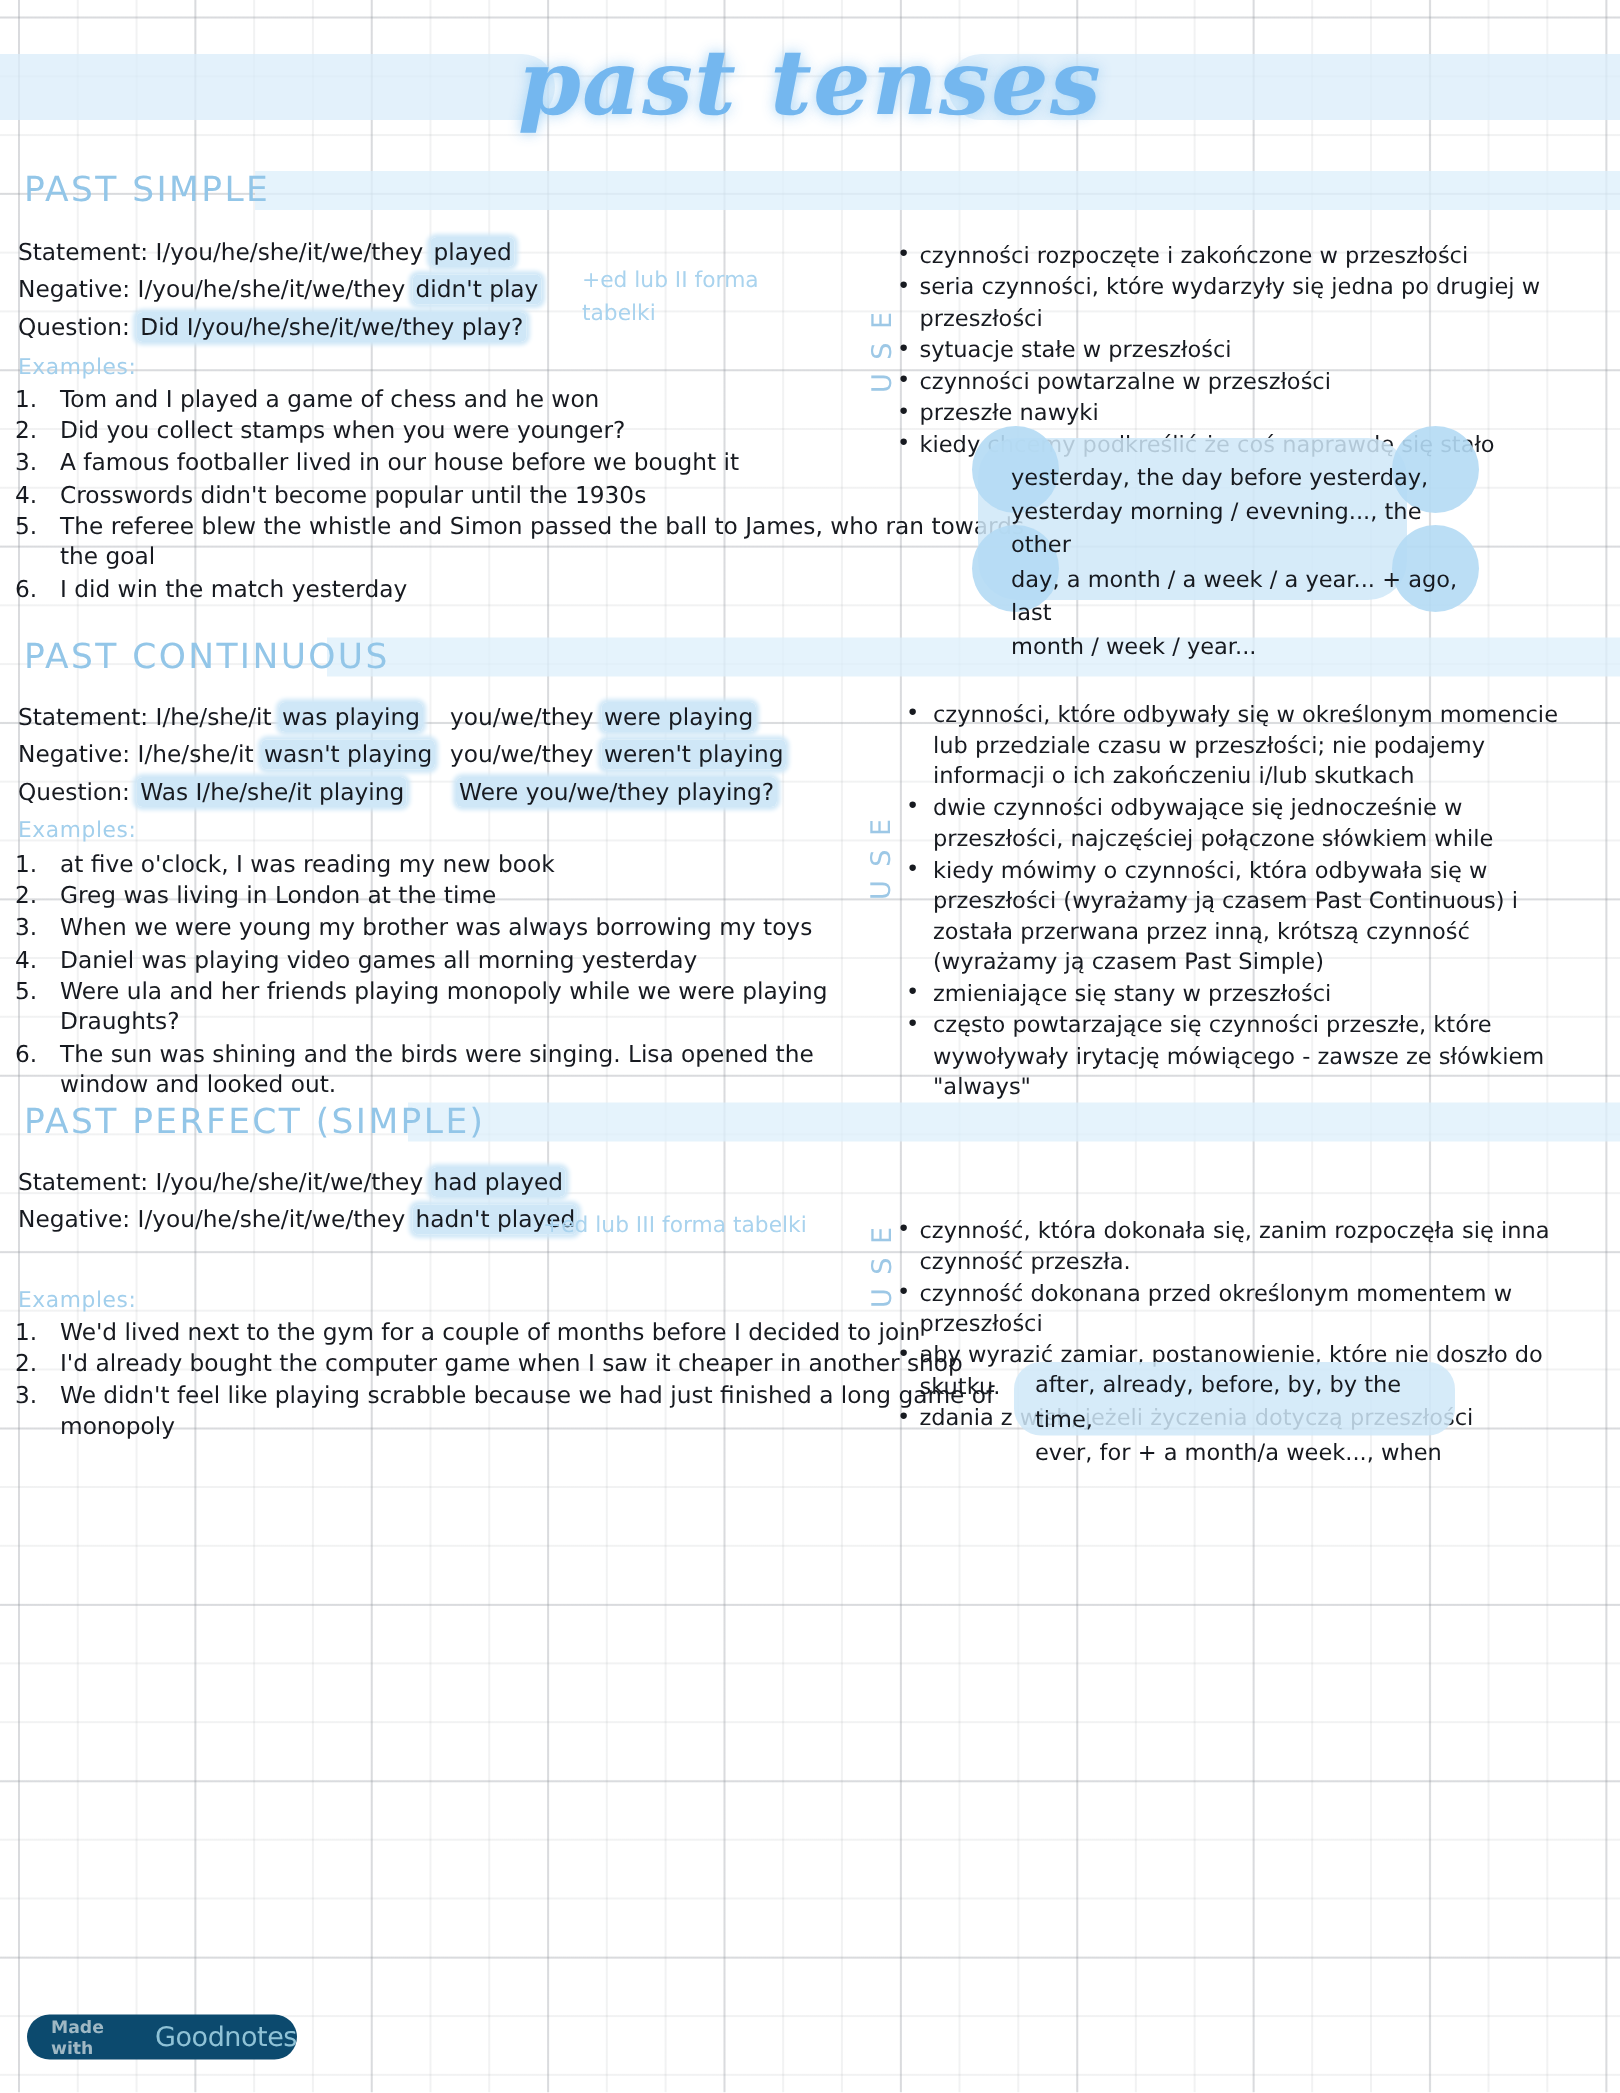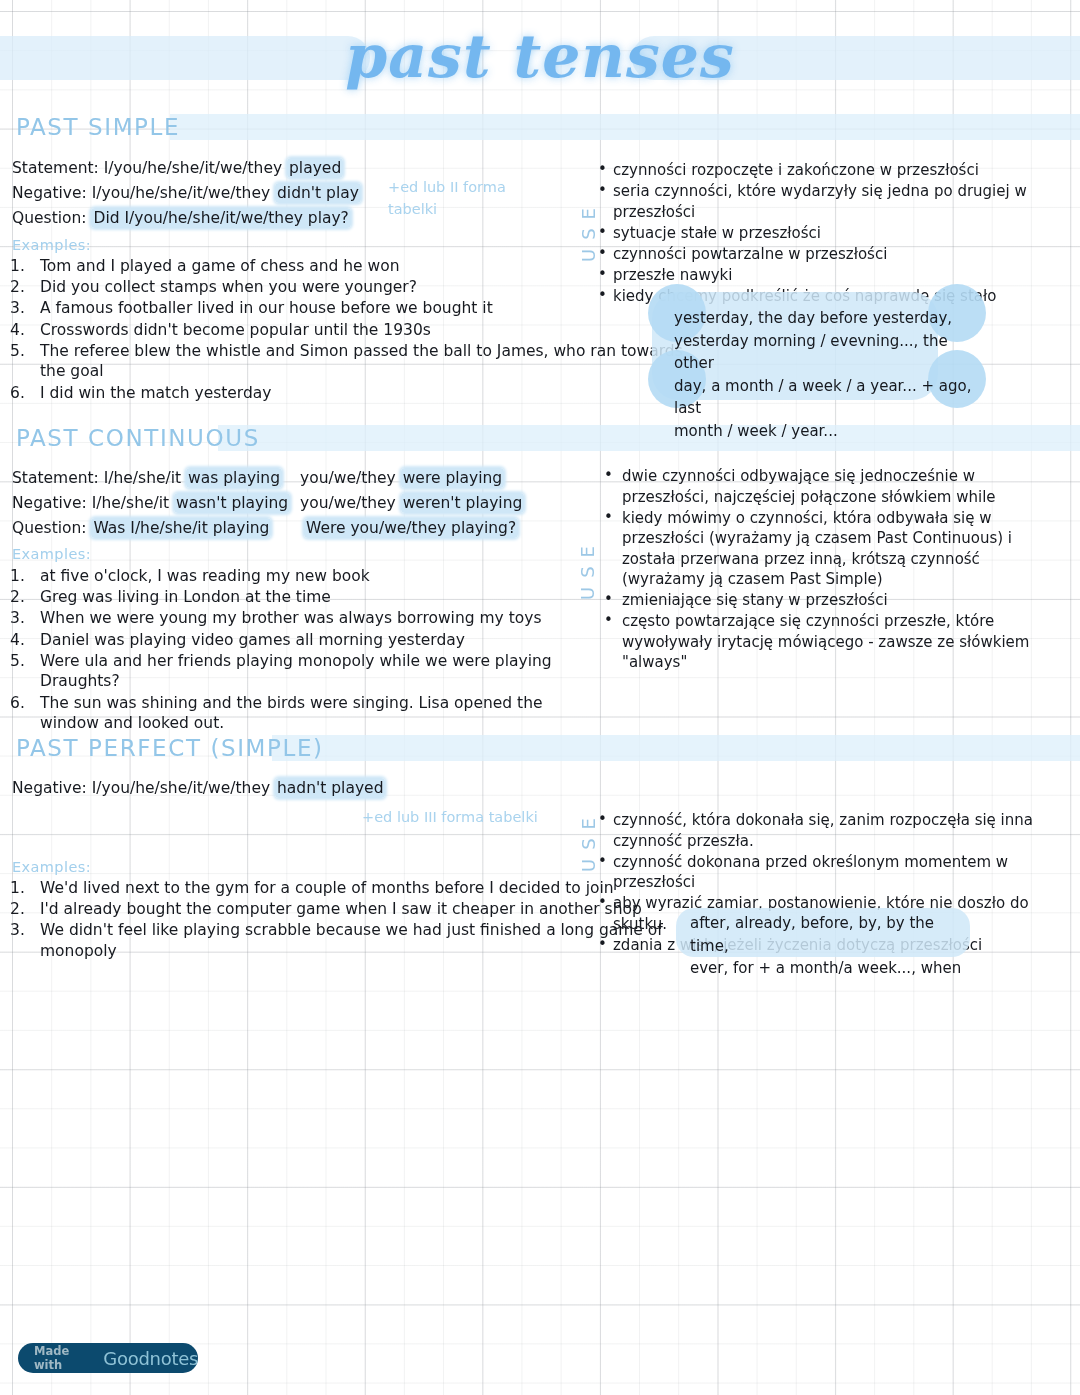--- a/index.html
+++ b/index.html
@@ -341,33 +341,35 @@
     <li><span>Greg was living in London at the time</span></li>
     <li><span>When we were young my brother was always borrowing my toys</span></li>
     <li><span>Daniel was playing video games all morning yesterday</span></li>
     <li><span>Were ula and her friends playing monopoly while we were playing Draughts?</span></li>
     <li style="white-space:normal"><span>The sun was shining and the birds were singing. Lisa opened the window and looked out.</span></li>
   </ol>
 
   <div class="use-col">
     <div class="use-label" style="left:577px; top:600px">USE</div>
     <ul class="use-list indented" style="left:596px; top:466px; width:470px">
+      <li style="white-space:normal"><span>czynności, które odbywały się w określonym momencie lub przedziale czasu w przeszłości; nie podajemy informacji o ich zakończeniu i/lub skutkach</span></li>
       <li style="white-space:normal"><span>dwie czynności odbywające się jednocześnie w przeszłości, najczęściej połączone słówkiem while</span></li>
       <li style="white-space:normal"><span>kiedy mówimy o czynności, która odbywała się w przeszłości (wyrażamy ją czasem Past Continuous) i została przerwana przez inną, krótszą czynność (wyrażamy ją czasem Past Simple)</span></li>
       <li style="white-space:normal"><span>zmieniające się stany w przeszłości</span></li>
       <li style="white-space:normal"><span>często powtarzające się czynności przeszłe, które wywoływały irytację mówiącego - zawsze ze słówkiem "always"</span></li>
     </ul>
   </div>
 
   <div class="section-head" style="top:731px">
     <div class="sh-bar" style="left:272px;width:808px"></div>
     <div class="sh-text">PAST PERFECT (SIMPLE)</div>
   </div>
 
   <div class="forms-block" style="left:12px; top:778px">
+    <div class="row hw"><span>Statement: I/you/he/she/it/we/they </span><span class="hl">had played</span></div>
     <div class="row hw"><span>Negative: I/you/he/she/it/we/they </span><span class="hl">hadn't played</span></div>
   </div>
 
   <div class="note-blue" style="left:362px; top:806px; width:230px">+ed lub III forma tabelki</div>
 
   <div class="examples-label" style="left:12px; top:859px">Examples:</div>
 
   <ol class="examples" style="left:10px; top:878px; width:650px">
     <li><span>We'd lived next to the gym for a couple of months before I decided to join</span></li>
     <li><span>I'd already bought the computer game when I saw it cheaper in another shop</span></li>

